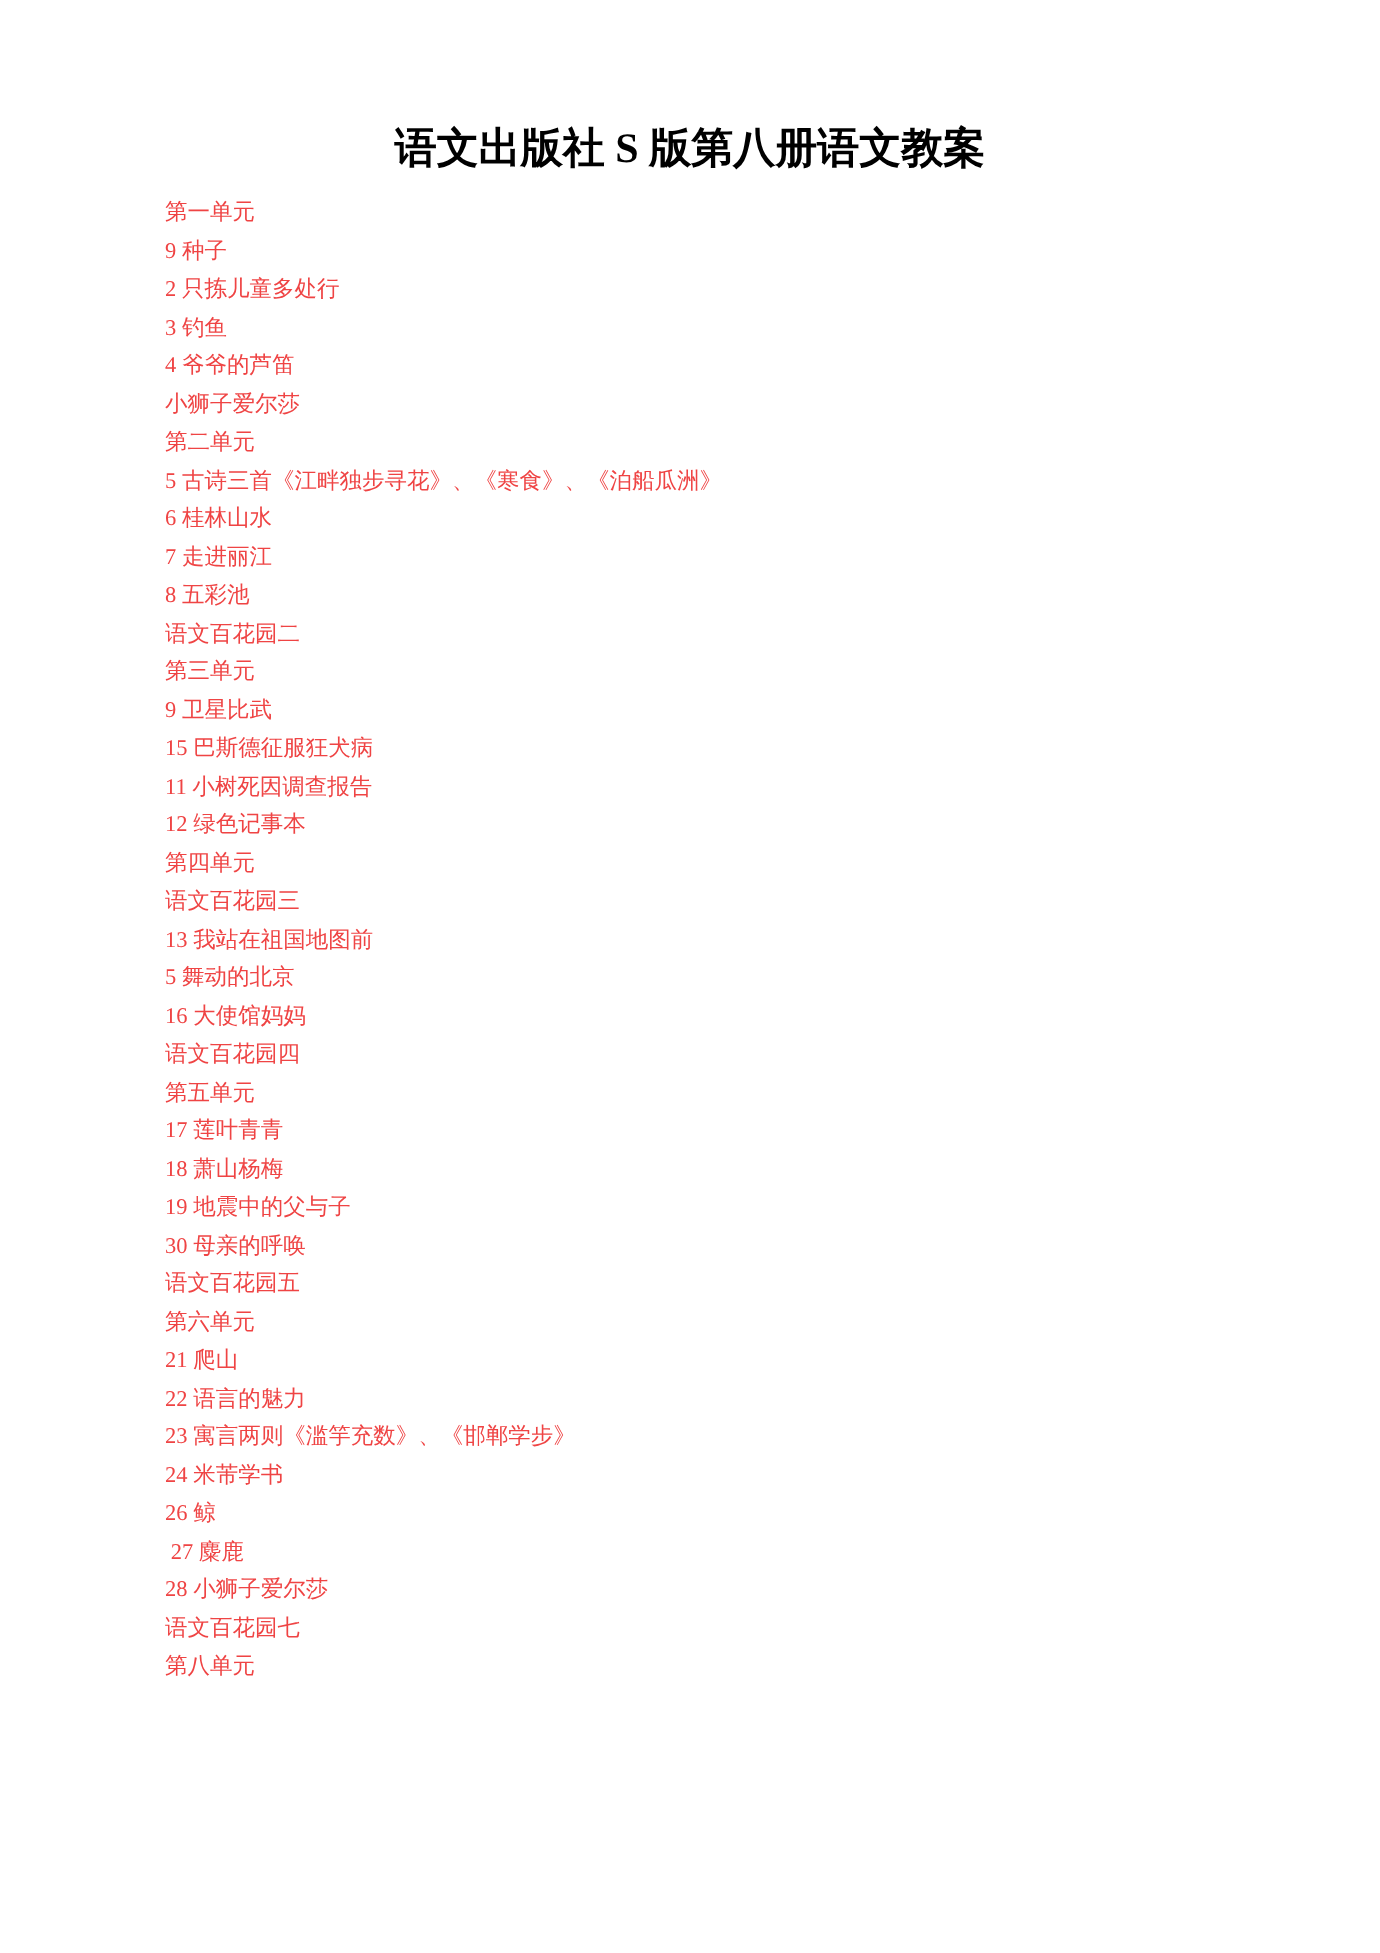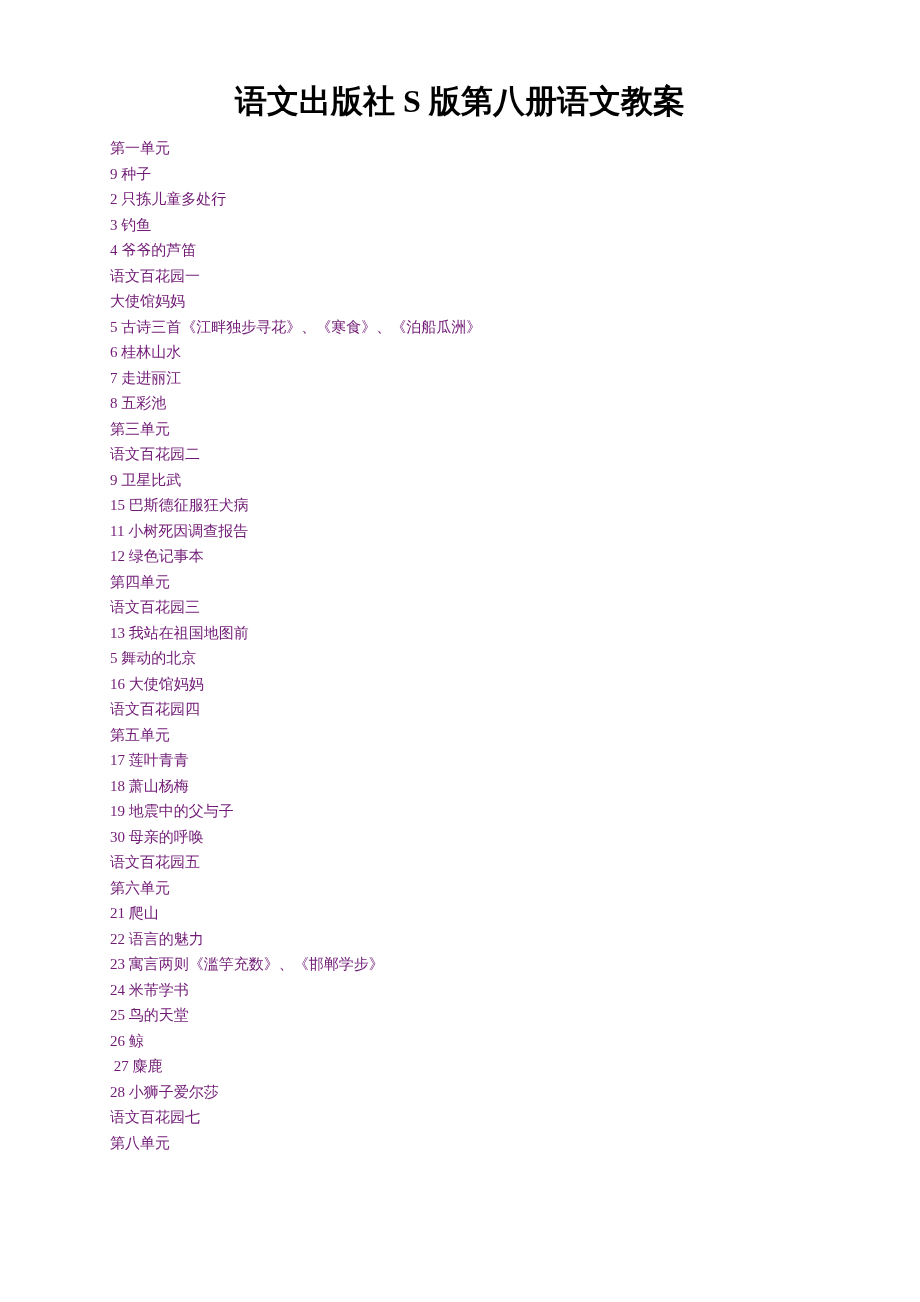--- a/index.html
+++ b/index.html
@@ -8,51 +8,51 @@
     background: #ffffff;
     font-family: "SimSun", "宋体", serif;
     width: 920px;
   }
   .page {
     padding: 80px 110px 60px 110px;
     box-sizing: border-box;
   }
   .title {
     text-align: center;
-    font-size: 32px;
+    font-size: 28px;
     font-weight: bold;
     margin-bottom: 12px;
     font-family: "SimSun", "宋体", serif;
   }
   .line {
     font-size: 15px;
     line-height: 25.5px;
-    color: #701a75;
+    color: #ef4444;
     white-space: pre;
   }
 </style>
 </head>
 <body>
 
 <div class="page">
   <div class="title">语文出版社 S 版第八册语文教案</div>
   <div id="content">
       <div class="line">第一单元</div>
       <div class="line">9 种子</div>
       <div class="line">2 只拣儿童多处行</div>
       <div class="line">3 钓鱼</div>
       <div class="line">4 爷爷的芦笛</div>
-      <div class="line">语文百花园一</div>
-      <div class="line">大使馆妈妈</div>
+      <div class="line">小狮子爱尔莎</div>
+      <div class="line">第二单元</div>
       <div class="line">5 古诗三首《江畔独步寻花》、《寒食》、《泊船瓜洲》</div>
       <div class="line">6 桂林山水</div>
       <div class="line">7 走进丽江</div>
       <div class="line">8 五彩池</div>
+      <div class="line">语文百花园二</div>
       <div class="line">第三单元</div>
-      <div class="line">语文百花园二</div>
       <div class="line">9 卫星比武</div>
       <div class="line">15 巴斯德征服狂犬病</div>
       <div class="line">11 小树死因调查报告</div>
       <div class="line">12 绿色记事本</div>
       <div class="line">第四单元</div>
       <div class="line">语文百花园三</div>
       <div class="line">13 我站在祖国地图前</div>
       <div class="line">5 舞动的北京</div>
       <div class="line">16 大使馆妈妈</div>
       <div class="line">语文百花园四</div>
@@ -60,20 +60,19 @@
       <div class="line">17 莲叶青青</div>
       <div class="line">18 萧山杨梅</div>
       <div class="line">19 地震中的父与子</div>
       <div class="line">30 母亲的呼唤</div>
       <div class="line">语文百花园五</div>
       <div class="line">第六单元</div>
       <div class="line">21 爬山</div>
       <div class="line">22 语言的魅力</div>
       <div class="line">23 寓言两则《滥竽充数》、《邯郸学步》</div>
       <div class="line">24 米芾学书</div>
-      <div class="line">25 鸟的天堂</div>
       <div class="line">26 鲸</div>
       <div class="line"> 27 麋鹿</div>
       <div class="line">28 小狮子爱尔莎</div>
       <div class="line">语文百花园七</div>
       <div class="line">第八单元</div>
     </div>
 </div>
 
 </body></html>

